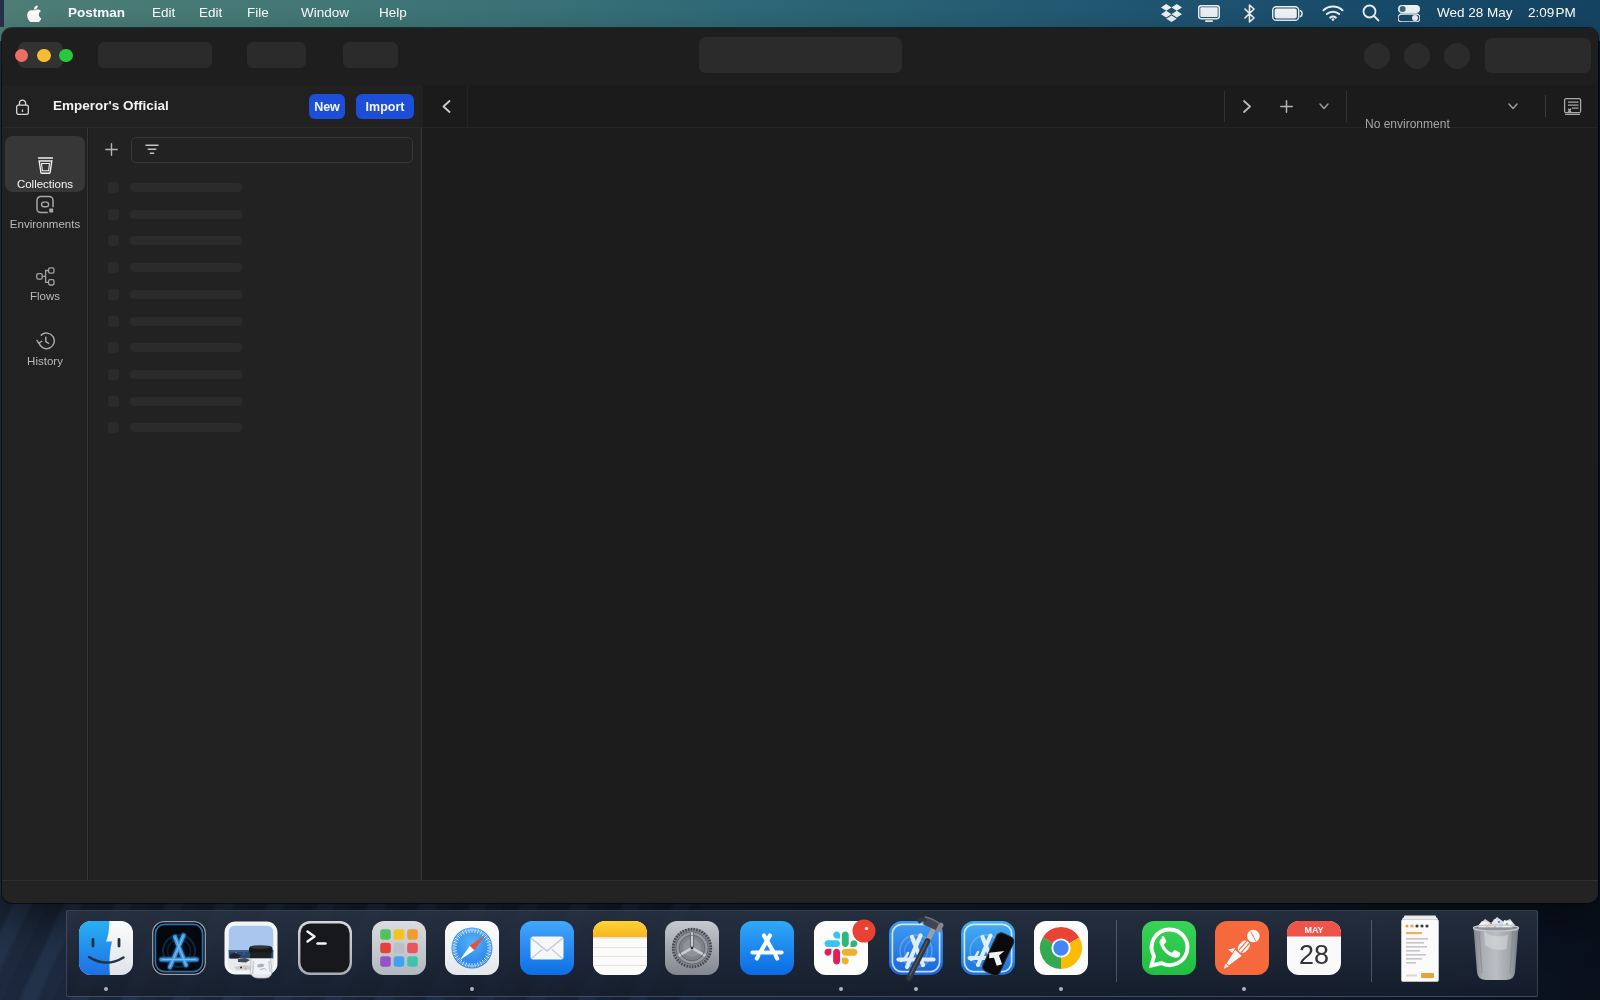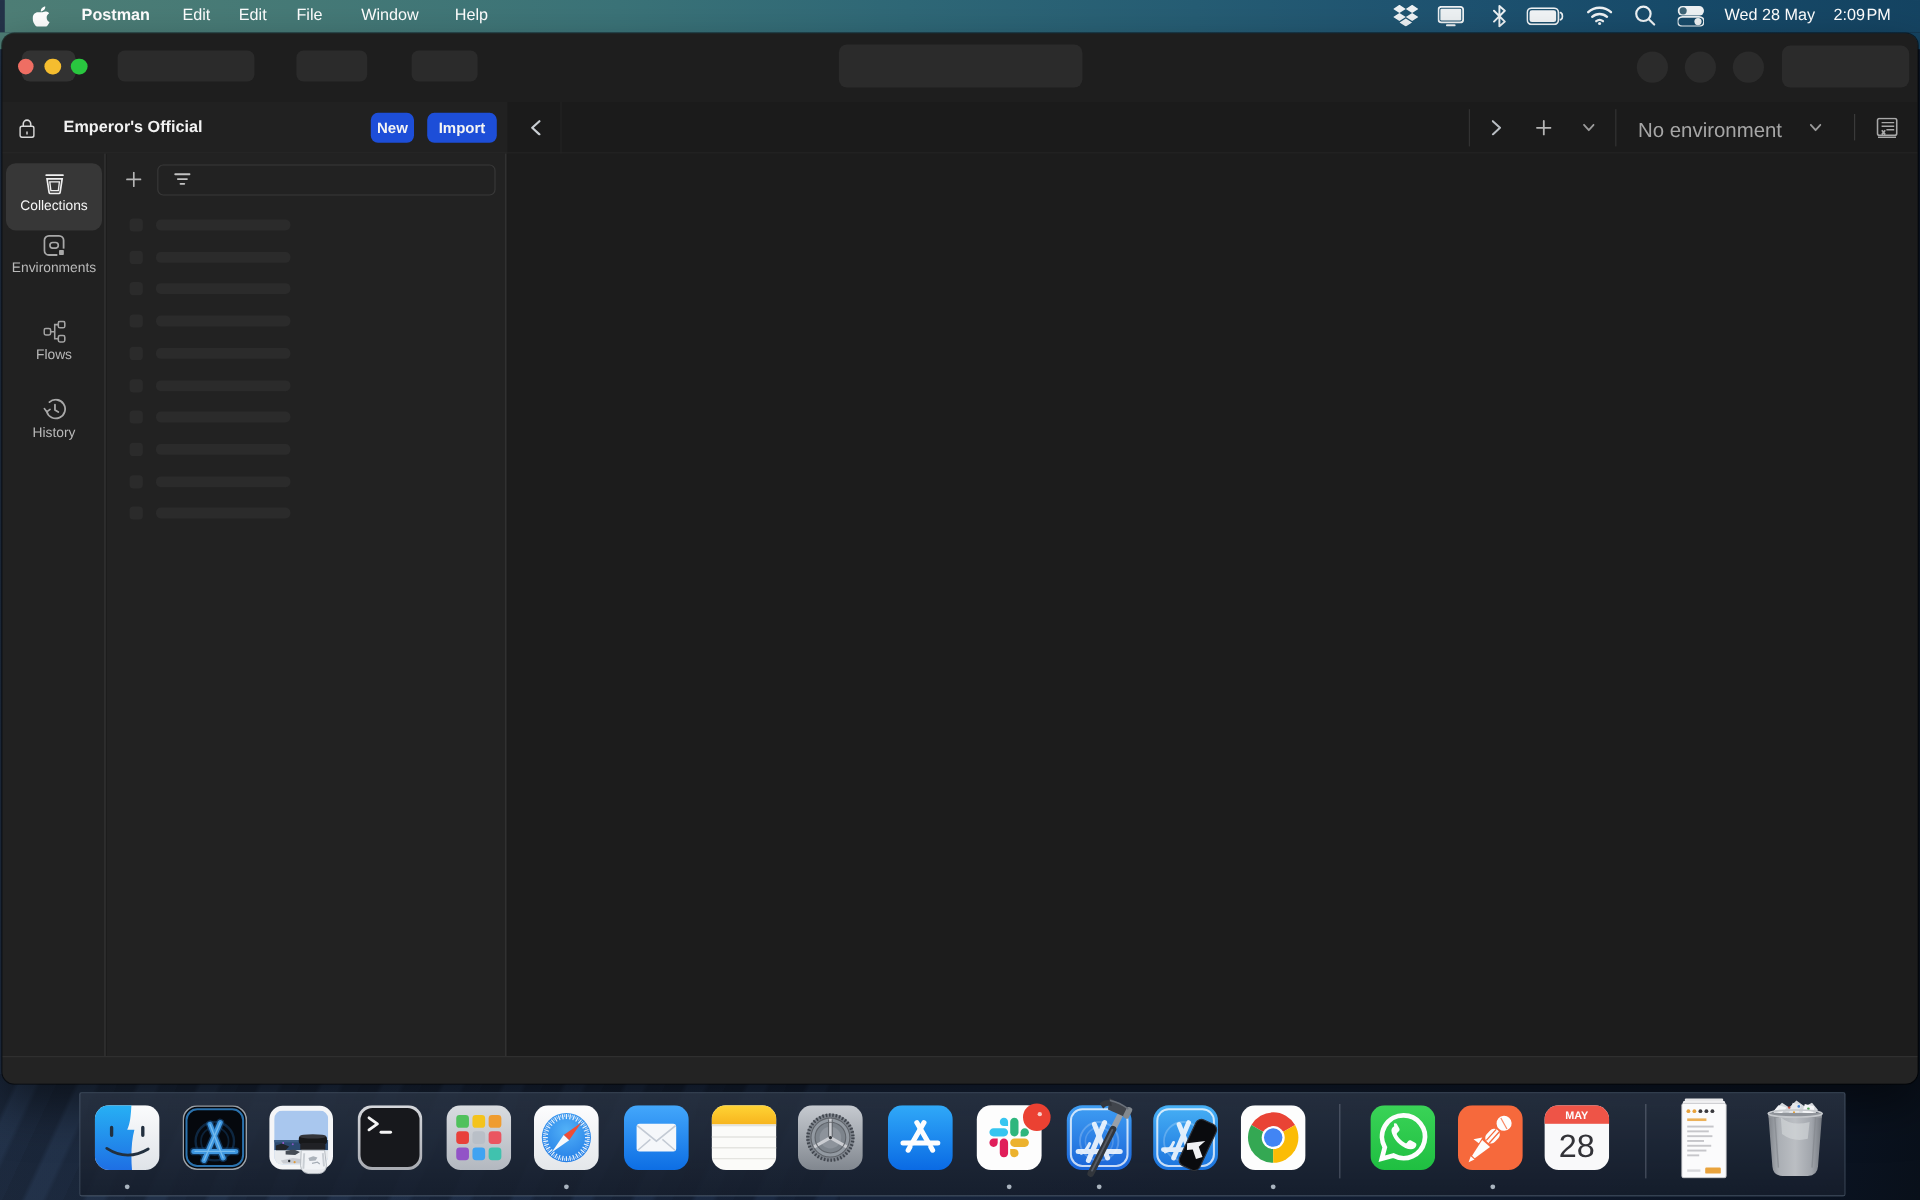--- a/index.html
+++ b/index.html
@@ -146,37 +146,37 @@
     <svg style="position:absolute; left:1241px; top:15px;" width="8" height="13" viewBox="0 0 8 13" fill="none" stroke="#b8bdc2" stroke-width="1.7" stroke-linecap="round" stroke-linejoin="round">
       <path d="M1 1 L7 6.5 L1 12"></path>
     </svg>
     <svg style="position:absolute; left:1278px; top:15px;" width="13" height="13" viewBox="0 0 13 13" stroke="#b5b5b5" stroke-width="1.5" stroke-linecap="round">
       <path d="M6.5 0.8 V12.2 M0.8 6.5 H12.2"></path>
     </svg>
     <svg style="position:absolute; left:1317px; top:18px;" width="10" height="7" viewBox="0 0 10 7" fill="none" stroke="#9a9a9a" stroke-width="1.5" stroke-linecap="round" stroke-linejoin="round">
       <path d="M1 1 L5 5.5 L9 1"></path>
     </svg>
     <div style="position:absolute; left:1344px; top:6px; width:1px; height:31px; background:#323232;"></div>
-    <span style="position:absolute; left:1363px; top:14px; color:#a6a6a6; font-size:17px;">No environment</span>
+    <span style="position:absolute; left:1363px; top:32px; color:#a6a6a6; font-size:12px;">No environment</span>
     <svg style="position:absolute; left:1506px; top:18px;" width="10" height="7" viewBox="0 0 10 7" fill="none" stroke="#9a9a9a" stroke-width="1.5" stroke-linecap="round" stroke-linejoin="round">
       <path d="M1 1 L5 5.5 L9 1"></path>
     </svg>
     <div style="position:absolute; left:1543px; top:10px; width:1px; height:22px; background:#3a3a3a;"></div>
     <svg style="position:absolute; left:1561px; top:13px;" width="19" height="17" viewBox="0 0 19 17" fill="none" stroke="#a8a8a8" stroke-width="1.3">
       <rect x="1.6" y="0.7" width="16" height="14" rx="1.5"></rect>
       <path d="M5 4.2 H15.5 M5 7.2 H15.5 M9 10.2 H15.5" stroke-width="1.2"></path>
       <path d="M5.2 10.6 L8 14.2 M8 10.6 L5.2 14.2" stroke-width="1.4"></path>
       <path d="M2 16.3 H17" stroke-width="1.3"></path>
     </svg>
   </div>
 
   <div id="bodyarea">
     <div id="main"></div>
     <div id="rail">
-      <div class="railitem sel" style="top:8px; height:56px; padding-top:9px;">
+      <div class="railitem sel" style="top:8px; height:56px; padding-top:21px;">
         <svg width="17" height="17" viewBox="0 0 17 17" fill="none" stroke="#f0f0f0" stroke-width="1.4">
           <path d="M1.5 1 H15.5" stroke-linecap="round"></path>
           <path d="M2.2 4 H14.8 L13.1 15.3 a1.2 1.2 0 0 1 -1.2 1 H5.1 a1.2 1.2 0 0 1 -1.2 -1 Z"></path>
           <path d="M4.5 6.5 H12.5 L11.6 13.8 H5.4 Z" stroke-width="1.1"></path>
         </svg>
         Collections
       </div>
       <div class="railitem" style="top:63px; height:56px; padding-top:4px;">
         <svg width="19" height="19" viewBox="0 0 19 19" fill="none" stroke="#a8a8a8" stroke-width="1.5">
           <rect x="1" y="1.5" width="16" height="16" rx="3.8"></rect>

